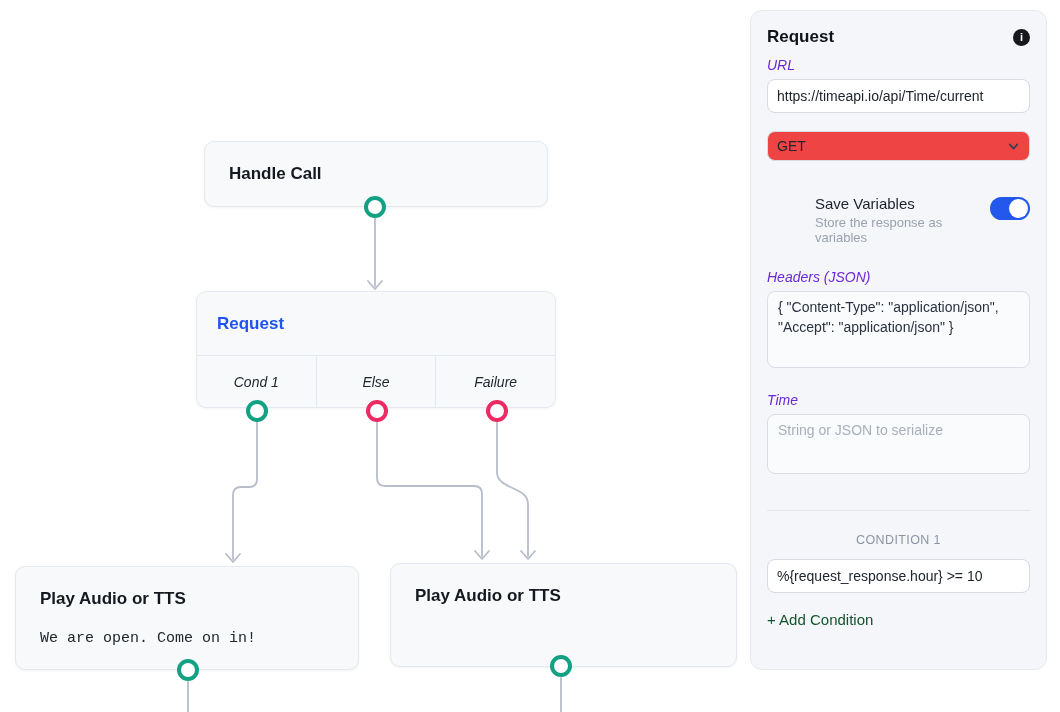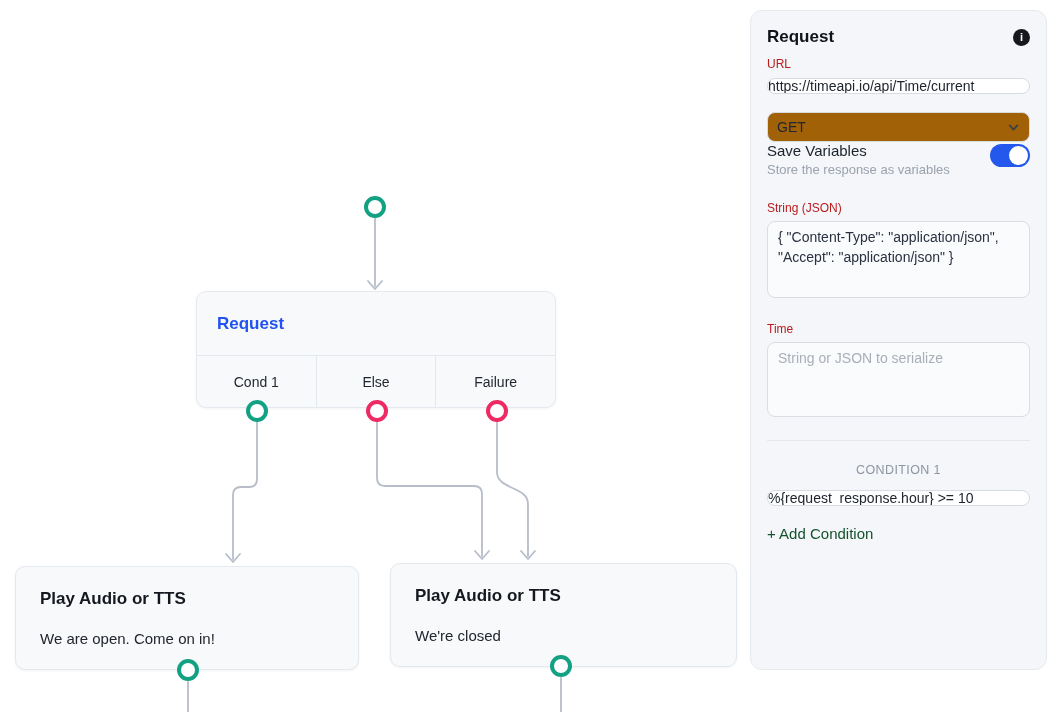--- a/index.html
+++ b/index.html
@@ -4,64 +4,64 @@
 <style>
   * { box-sizing: border-box; margin: 0; padding: 0; }
   html,body { width:1060px; height:712px; background:#ffffff; font-family:"Liberation Sans", sans-serif; }
   #stage { position:relative; width:1060px; height:712px; background:#ffffff; overflow:hidden; }
 
   
   #edges { position:absolute; left:0; top:0; width:1060px; height:712px; pointer-events:none; }
   .node { position:absolute; background:#f7f9fb; border:1px solid #e4e9ef; border-radius:10px;
           box-shadow:0 1px 3px rgba(16,24,40,.05); z-index:2; }
   .node-title { font-size:17px; font-weight:700; color:#15191f; }
-  .node-sub   { font-size:15px; color:#22262d; }
+  .node-sub   { font-size:15px; color:#22262d;font-family:Liberation Mono, monospace; }
 
   #node-handle-call { left:204px; top:141px; width:344px; height:66px; display:flex; align-items:center; padding-left:24px; }
 
   #node-request { left:196px; top:291px; width:360px; height:117px; display:flex; flex-direction:column; }
   #node-request .req-head { height:64px; display:flex; align-items:center; padding-left:20px; border-bottom:1px solid #e4e9ef; }
   #node-request .req-head .node-title { color:#2253f0; }
   #node-request .req-outputs { flex:1; display:flex; }
-  #node-request .req-out { flex:1; display:flex; align-items:center; justify-content:center; font-size:14px; color:#1f242c; }
+  #node-request .req-out { flex:1; display:flex; align-items:center; justify-content:center; font-size:14px; color:#1f242c;font-style:italic; }
   #node-request .req-out + .req-out { border-left:1px solid #e4e9ef; }
 
   #node-play-open  { left:15px;  top:566px; width:344px; height:104px; padding:22px 24px 0 24px; }
   #node-play-closed{ left:390px; top:563px; width:347px; height:104px; padding:22px 24px 0 24px; }
   .play-sub { margin-top:21px; }
 
   .handle { position:absolute; width:22px; height:22px; border-radius:50%; background:#ffffff; z-index:3; }
   .handle.teal { border:4px solid #12a182; }
   .handle.pink { border:4px solid #ed2a63; }
 
   
   #panel { position:absolute; left:750px; top:10px; width:297px; height:660px;
            background:#f4f6f9; border:1px solid #e6e9ee; border-radius:12px; padding:16px; z-index:4; }
   .p-header { display:flex; align-items:center; justify-content:space-between; margin-bottom:10px; }
   .p-title { font-size:17px; font-weight:700; color:#11151b; }
   .info-icon { width:17px; height:17px; border-radius:50%; background:#16181d; color:#ffffff;
                display:flex; align-items:center; justify-content:center; font-size:11px; font-weight:700; }
-  .p-label { font-size:12px; color:#b91c1c; margin-bottom:6px; }
-  .p-input { width:100%; height:16px; background:#ffffff; border:1px solid #d7dce2; border-radius:8px;
-             padding:0 0; font-size:14px; color:#20262f; font-family:"Liberation Sans", sans-serif; outline:none; }
+  .p-label { font-size:14px; color:#6d28d9; margin-bottom:6px;font-style:italic; }
+  .p-input { width:100%; height:34px; background:#ffffff; border:1px solid #d7dce2; border-radius:8px;
+             padding:0 9px; font-size:14px; color:#20262f; font-family:"Liberation Sans", sans-serif; outline:none; }
   .mb18 { margin-bottom:18px; }
-  .p-select { width:100%; height:30px; background:#a16207; border:1px solid #d7dce2; border-radius:8px;
+  .p-select { width:100%; height:30px; background:#ef4444; border:1px solid #d7dce2; border-radius:8px;
               padding:0 9px; font-size:14px; color:#20262f; display:flex; align-items:center;
-              justify-content:space-between; }
-  .sv-row { display:flex; align-items:flex-start; justify-content:space-between; margin-bottom:24px; }
+              justify-content:space-between; margin-bottom:34px; }
+  .sv-row { display:flex; align-items:flex-start; margin-bottom:24px;margin-left:48px; }
   .sv-label { font-size:15px; color:#1c222b; }
   .sv-sub { font-size:13px; color:#9aa2ad; margin-top:3px; }
   .toggle { width:40px; height:23px; border-radius:12px; background:#2457eb; position:relative; flex-shrink:0; margin-top:2px; }
   .toggle .knob { position:absolute; right:2px; top:2px; width:19px; height:19px; border-radius:50%; background:#ffffff; }
   .p-textarea { width:100%; background:#fafbfd; border:1px solid #d9dee4; border-radius:8px; resize:none;
                 padding:5px 10px; font-size:14px; line-height:20px; color:#2a3140;
                 font-family:"Liberation Sans", sans-serif; outline:none; }
   .p-textarea::placeholder { color:#a8afb9; }
   #headers-textarea { height:77px; margin-bottom:20px; }
-  #body-textarea { height:75px; margin-bottom:19px; }
+  #body-textarea { height:60px; margin-bottom:32px; }
   .p-divider { border:none; border-top:1px solid #e3e7ec; margin-bottom:22px; }
   .cond-label { font-size:12.5px; color:#8d95a3; letter-spacing:.4px; margin-bottom:12px;text-align:center; }
   .add-cond { font-size:15px; color:#14532d; cursor:pointer; display:inline-block; margin-top:18px; }
 </style>
 </head>
 <body>
 
 <div id="stage">
 
   <svg id="edges" viewBox="0 0 1060 712">
@@ -76,40 +76,42 @@
       <path d="M475 551 L482 559 L489 551"></path>
 
       <path d="M497 422 L497 472 C497 490 528 486 528 504 L528 556"></path>
       <path d="M521 551 L528 559 L535 551"></path>
 
       <path d="M188 682 L188 712"></path>
       <path d="M561 678 L561 712"></path>
     </g>
   </svg>
 
+  <div class="node" id="node-handle-call">
+    <div class="node-title">Handle Call</div>
+  </div>
 
   <div class="node" id="node-request">
     <div class="req-head">
       <div class="node-title">Request</div>
     </div>
     <div class="req-outputs">
       <div class="req-out">Cond 1</div>
       <div class="req-out">Else</div>
       <div class="req-out">Failure</div>
     </div>
   </div>
 
   <div class="node" id="node-play-open">
     <div class="node-title">Play Audio or TTS</div>
     <div class="node-sub play-sub">We are open. Come on in!</div>
   </div>
 
   <div class="node" id="node-play-closed">
     <div class="node-title">Play Audio or TTS</div>
-    <div class="node-sub play-sub">We're closed</div>
   </div>
 
   <div class="handle teal" style="left:364px; top:196px;"></div>
   <div class="handle teal" style="left:246px; top:400px;"></div>
   <div class="handle pink" style="left:366px; top:400px;"></div>
   <div class="handle pink" style="left:486px; top:400px;"></div>
   <div class="handle teal" style="left:177px; top:659px;"></div>
   <div class="handle teal" style="left:550px; top:655px;"></div>
 
   <div id="panel">
@@ -131,21 +133,21 @@
     <div class="sv-row">
       <div>
         <div class="sv-label">Save Variables</div>
         <div class="sv-sub">Store the response as variables</div>
       </div>
       <div class="toggle">
         <div class="knob"></div>
       </div>
     </div>
 
-    <div class="p-label">String (JSON)</div>
+    <div class="p-label">Headers (JSON)</div>
     <textarea class="p-textarea" id="headers-textarea" style="">{ "Content-Type": "application/json", "Accept": "application/json" }</textarea>
 
     <div class="p-label">Time</div>
     <textarea class="p-textarea" id="body-textarea" placeholder="String or JSON to serialize" style=""></textarea>
 
     <hr class="p-divider">
 
     <div class="cond-label">CONDITION 1</div>
     <input class="p-input" type="text" value="%{request_response.hour} &gt;= 10" style="">
 

